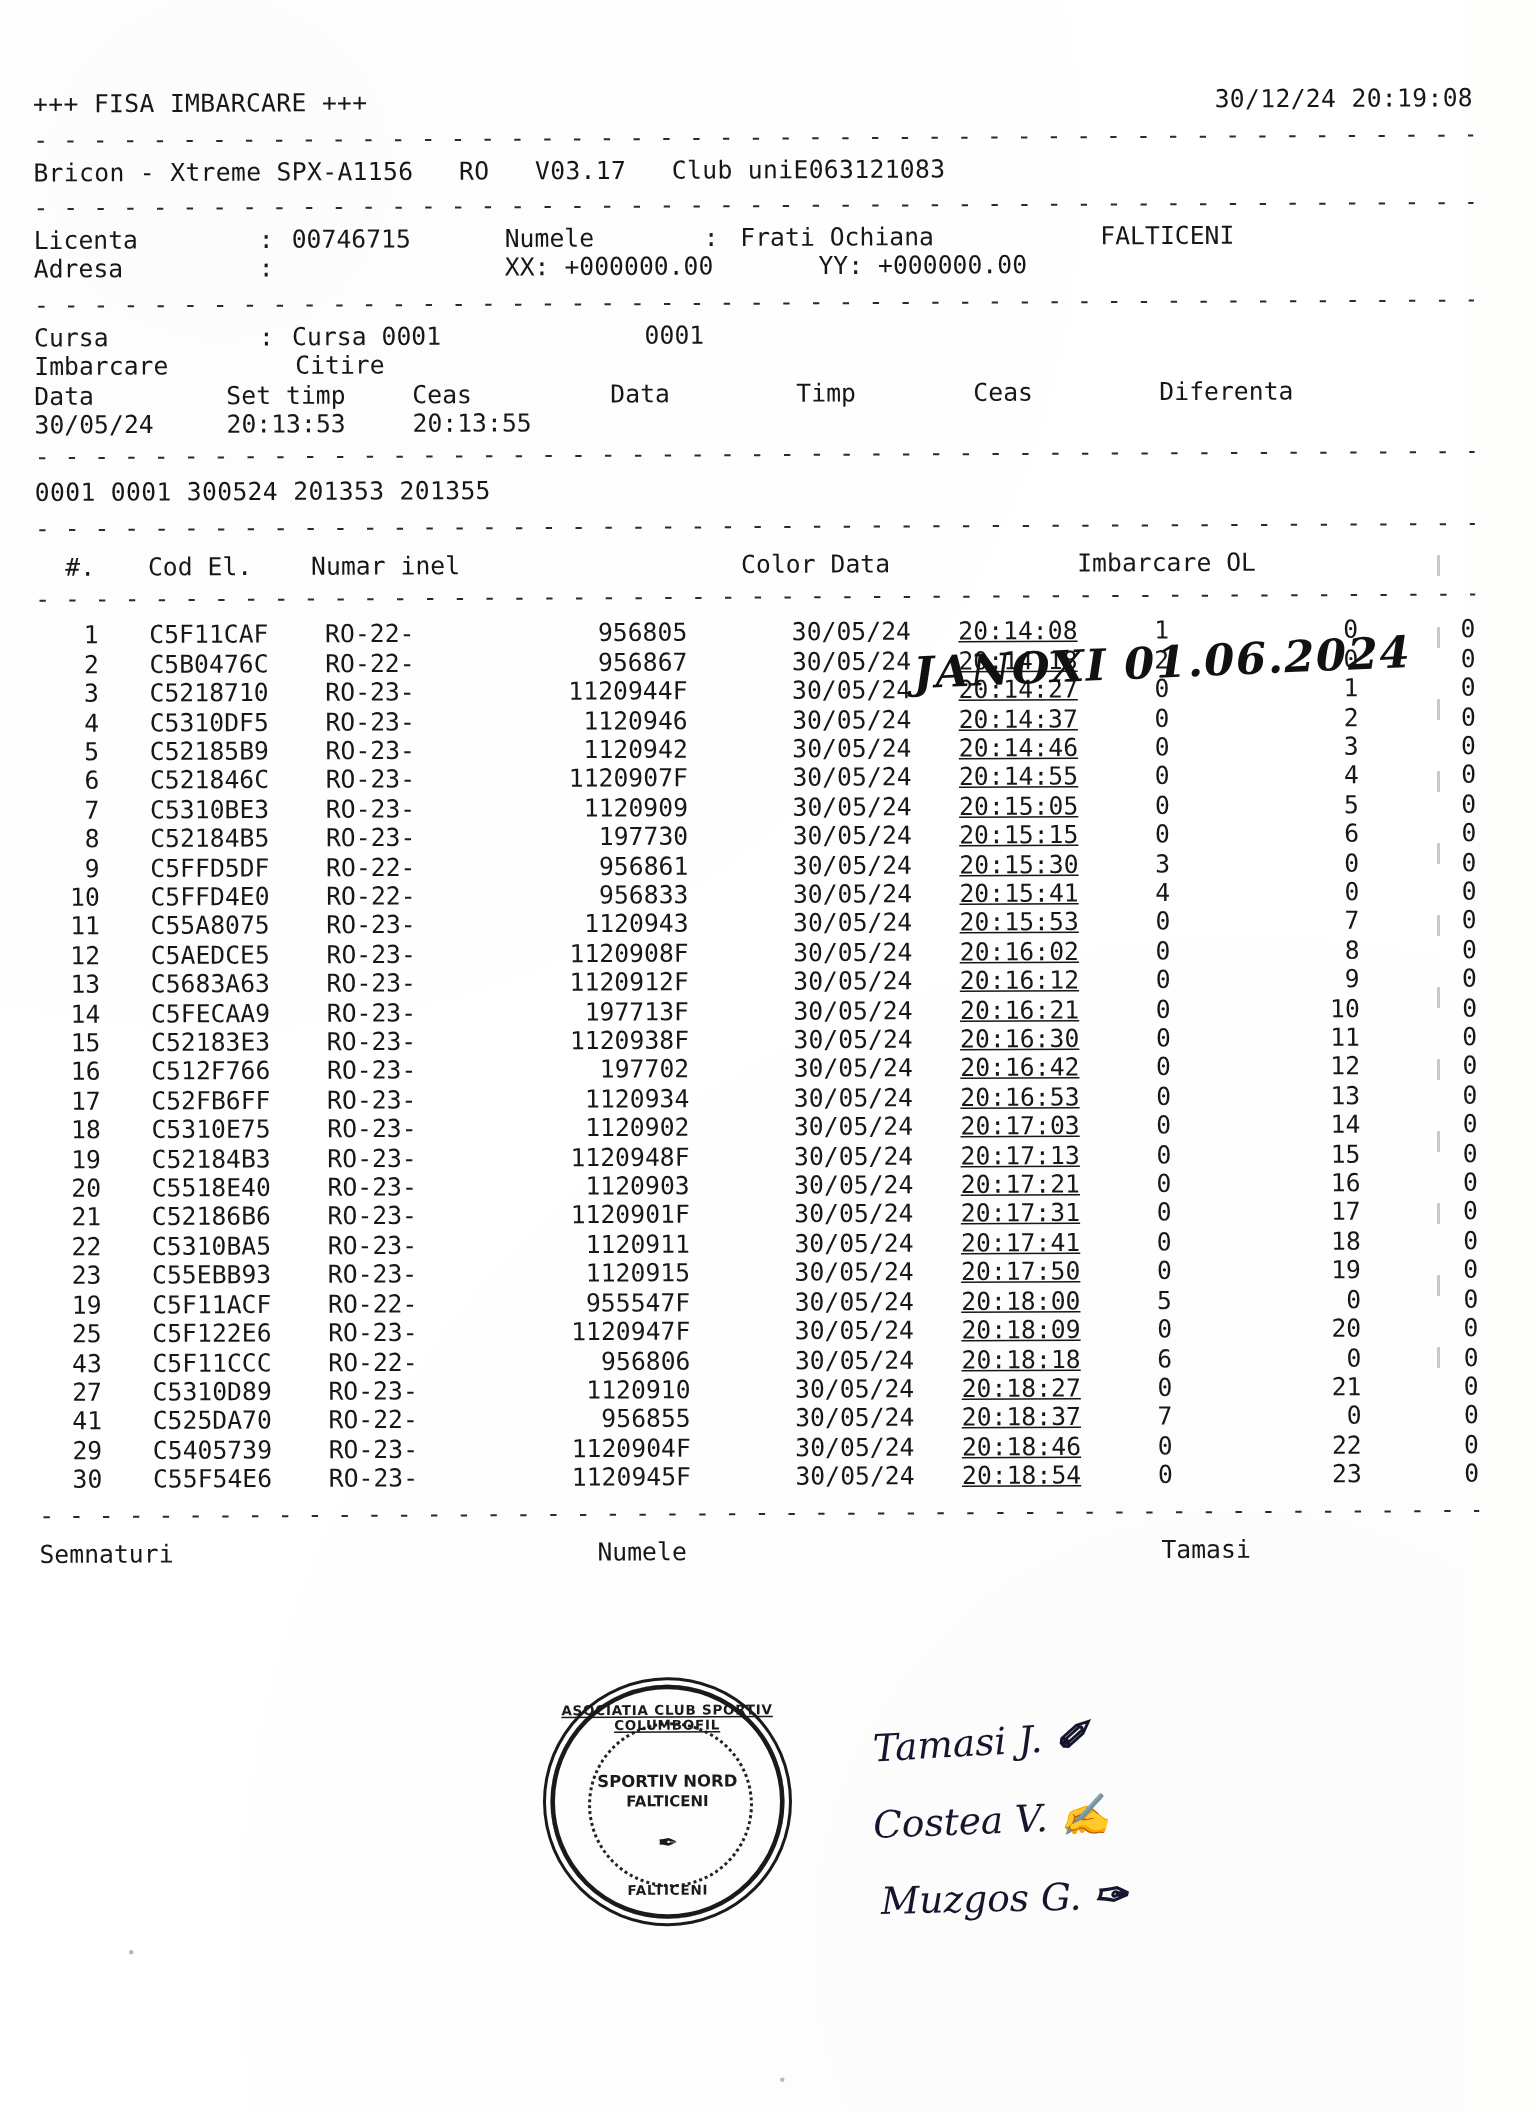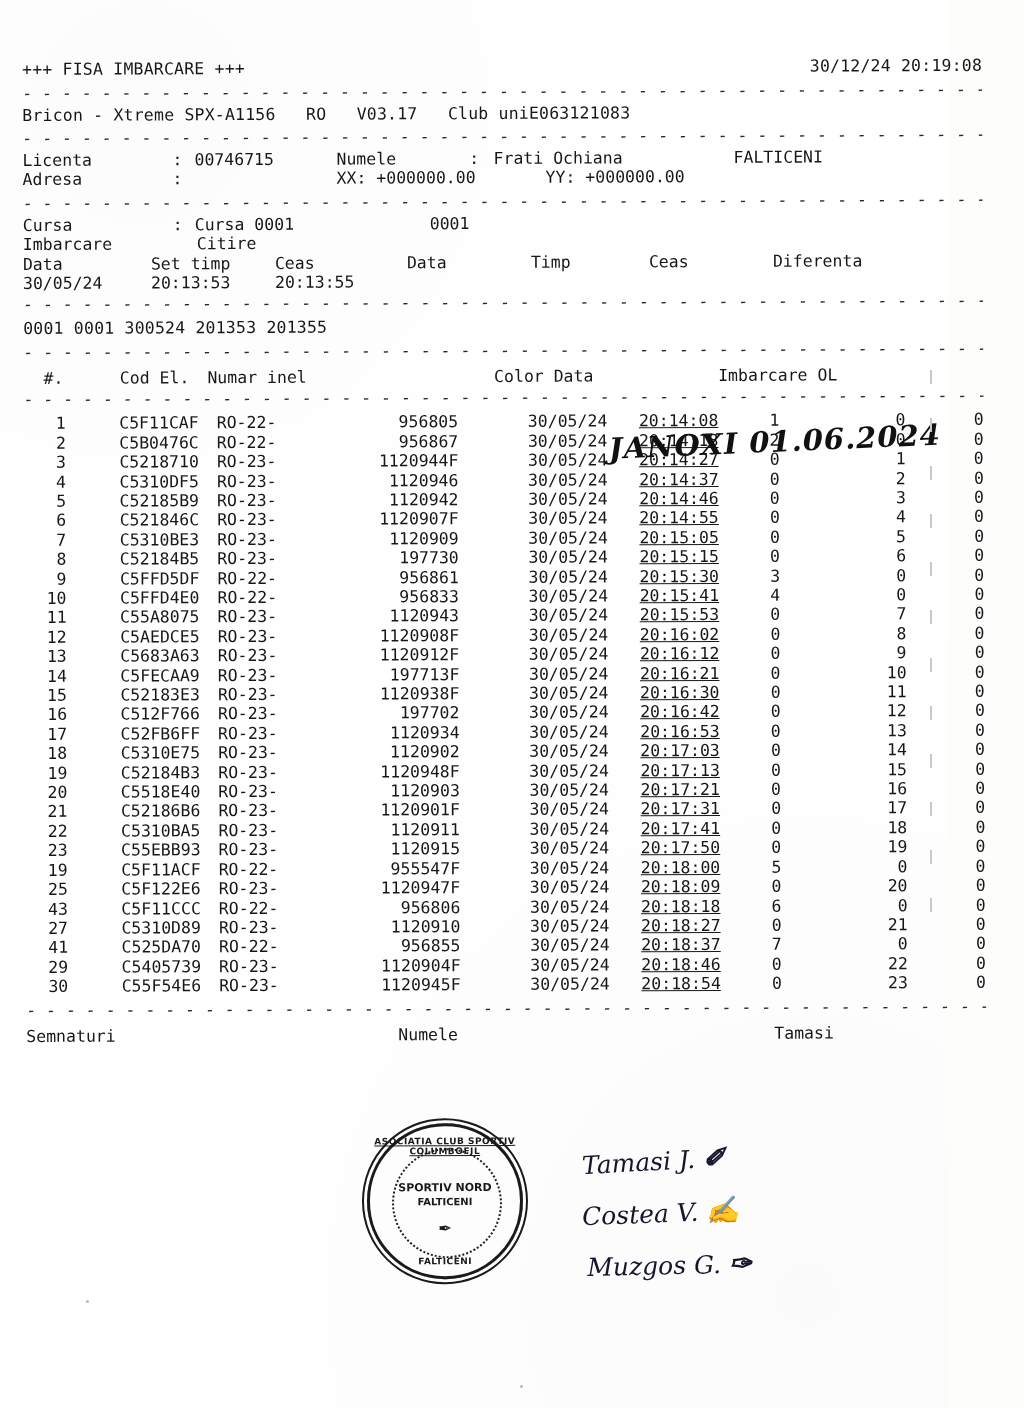--- a/index.html
+++ b/index.html
@@ -17,20 +17,21 @@
   }
   .page {
     position: absolute;
     left: 0; top: 0;
     width: 948px;
     height: 1408px;
     background: #ffffff;
     background-image:
       radial-gradient(circle at 15% 8%, rgba(0,0,0,0.012), rgba(0,0,0,0) 45%),
       radial-gradient(circle at 85% 92%, rgba(0,0,0,0.014), rgba(0,0,0,0) 50%);
+    padding-left: 28px;
   }
   .sheet {
     position: absolute;
     left: 22px;
     top: 60px;
     width: 960px;
     transform: rotate(-0.25deg);
     transform-origin: 0 0;
   }
   .mono {
@@ -64,21 +65,21 @@
   }
   .tbl td {
     font-family: "DejaVu Sans Mono", "Liberation Mono", monospace;
     font-size: 16.5px;
     line-height: 19.4px;
     white-space: pre;
     padding: 0;
     color: #17171a;
   }
   .c-idx   { width: 40px;  text-align: right; }
-  .c-cod   { width: 112px; text-align: right; padding-left: 14px !important; }
+  .c-cod   { width: 112px; text-align: center; padding-left: 14px !important; }
   .c-pref  { width: 92px;  text-align: left; padding-left: 18px !important; }
   .c-inel  { width: 136px; text-align: right; }
   .c-gap   { width: 66px; }
   .c-date  { width: 92px;  text-align: left; }
   .c-time  { width: 106px; text-align: left; padding-left: 14px !important; text-decoration: underline; }
   .c-o1    { width: 64px;  text-align: left; padding-left: 18px !important; }
   .c-o2    { width: 64px;  text-align: right; }
   .c-o3    { width: 74px;  text-align: right; }
 
   .hand {

